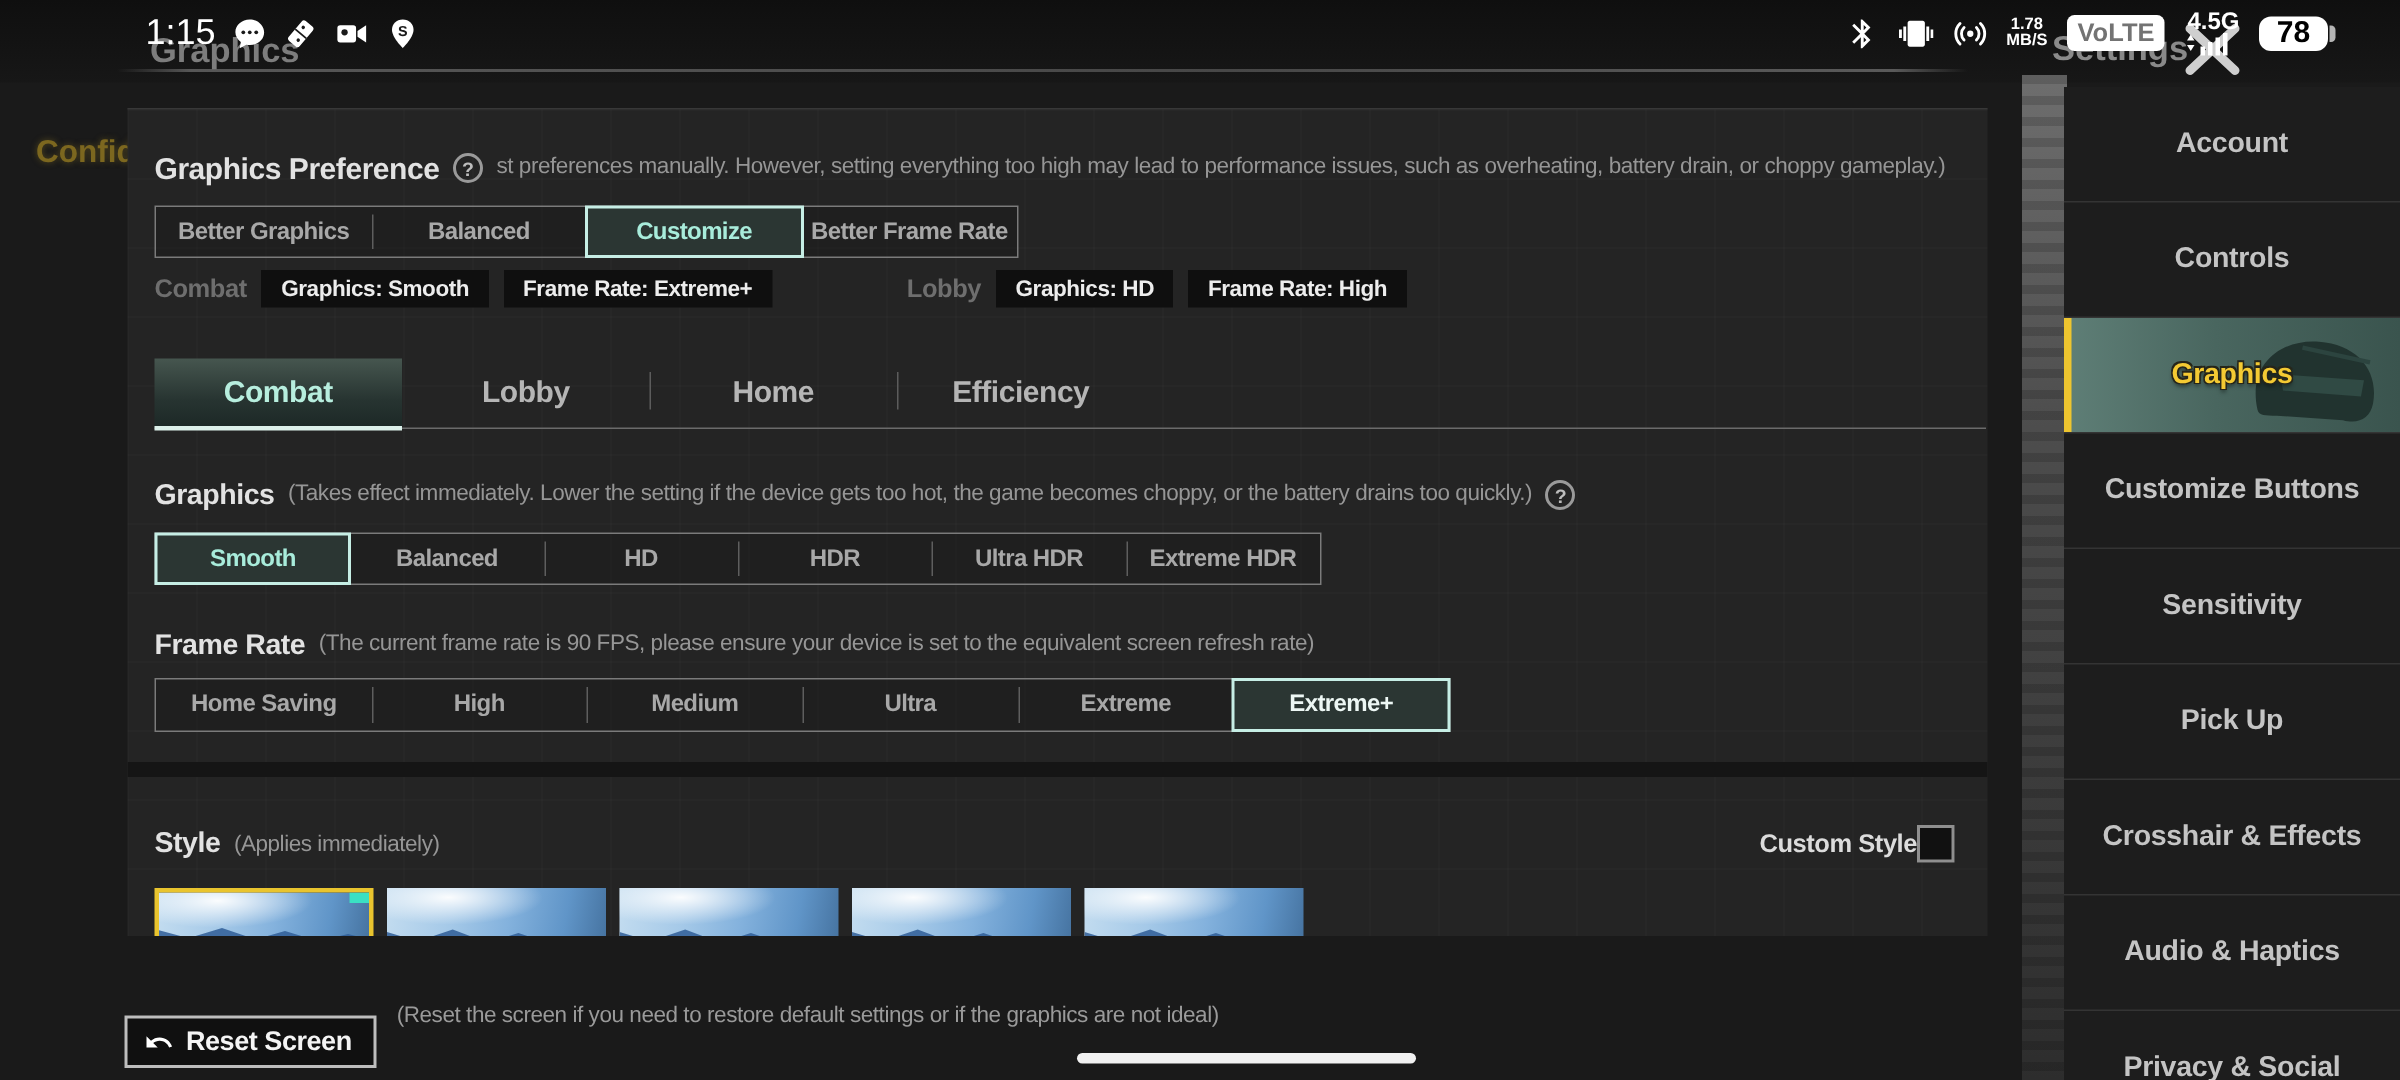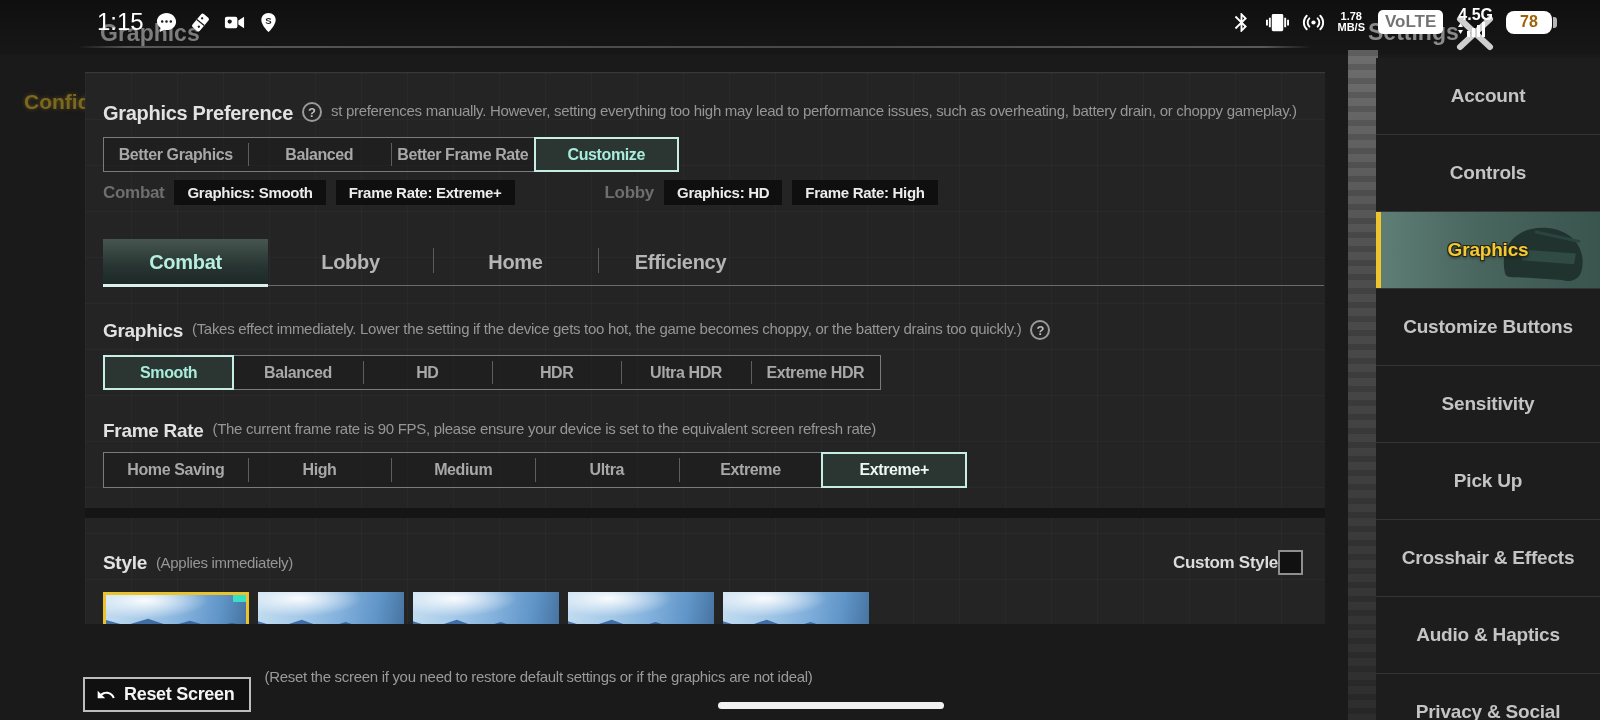--- a/index.html
+++ b/index.html
@@ -11,22 +11,22 @@
   .statusbar{position:absolute;top:0;left:0;right:0;height:42px;z-index:30;display:flex;
     align-items:center;justify-content:space-between;padding:2px 48px 0 97px;box-sizing:border-box;gap:42px;}
   .sb-left{display:flex;align-items:center;gap:11px;}
   .sb-time{color:#fff;font-size:24px;letter-spacing:0;}
   .sb-ic{width:23px;height:23px;display:block;}
   .sb-right{display:flex;align-items:center;gap:13px;}
   .net-speed{color:#fff;font-size:11px;font-weight:bold;line-height:11px;text-align:center;}
   .volte{background:#fff;color:#737373;font-weight:bold;font-size:17px;padding:2px 7px;border-radius:5px;text-align:center;}
   .net45{display:flex;flex-direction:column;align-items:flex-start;}
   .g45{font-size:16px;font-weight:bold;color:#fff;margin-bottom:-4px;margin-left:2px;}
-  .battery{width:46px;height:23px;background:#fff;border-radius:8px;color:#a16207;font-weight:bold;
-    font-size:16px;display:flex;align-items:center;justify-content:center;position:relative;}
+  .battery{width:46px;height:23px;background:#fff;border-radius:8px;color:#000000;font-weight:bold;
+    font-size:20px;display:flex;align-items:center;justify-content:center;position:relative;}
   .battery::after{content:'';position:absolute;right:-5px;top:6px;width:4px;height:11px;
     background:#b5b5b5;border-radius:0 3px 3px 0;}
   
   .page-title{position:absolute;top:20px;left:100px;color:#7d7d7d;font-size:23px;font-weight:bold;z-index:5;}
   .settings-title{position:absolute;top:19px;left:1368px;color:#8a8a8a;font-size:23px;font-weight:bold;z-index:5;}
   .close-icon{position:absolute;top:13px;left:1452px;width:46px;height:40px;z-index:6;cursor:pointer;}
   .header-line{position:absolute;top:46px;left:78px;width:1234px;height:2px;z-index:3;
     background:linear-gradient(90deg,transparent,#575757 4%,#474747 60%,#5a5a5a 96%,transparent);}
   .watermark{position:absolute;top:90px;left:24px;color:#7c671f;font-size:21px;font-weight:bold;
     z-index:3;text-shadow:0 0 4px rgba(124,103,31,.6);}
@@ -180,22 +180,22 @@
   <div class="panel">
 
     <div class="sec-header" style="top:29px;">
       <span class="sec-title">Graphics Preference</span>
       <span class="qicon">?</span>
       <span class="sec-desc">st preferences manually. However, setting everything too high may lead to performance issues, such as overheating, battery drain, or choppy gameplay.)</span>
     </div>
     <div class="seg-row" style="top:64px;left:18px;width:576px;height:35px;">
       <div class="seg">Better Graphics</div>
       <div class="seg">Balanced</div>
+      <div class="seg sel">Customize</div>
       <div class="seg">Better Frame Rate</div>
-      <div class="seg sel">Customize</div>
     </div>
 
     <div class="summary">
       <span class="sum-label">Combat</span>
       <span class="chip">Graphics: Smooth</span>
       <span class="chip">Frame Rate: Extreme+</span>
       <span class="sum-label lobby-gap">Lobby</span>
       <span class="chip">Graphics: HD</span>
       <span class="chip">Frame Rate: High</span>
     </div>

